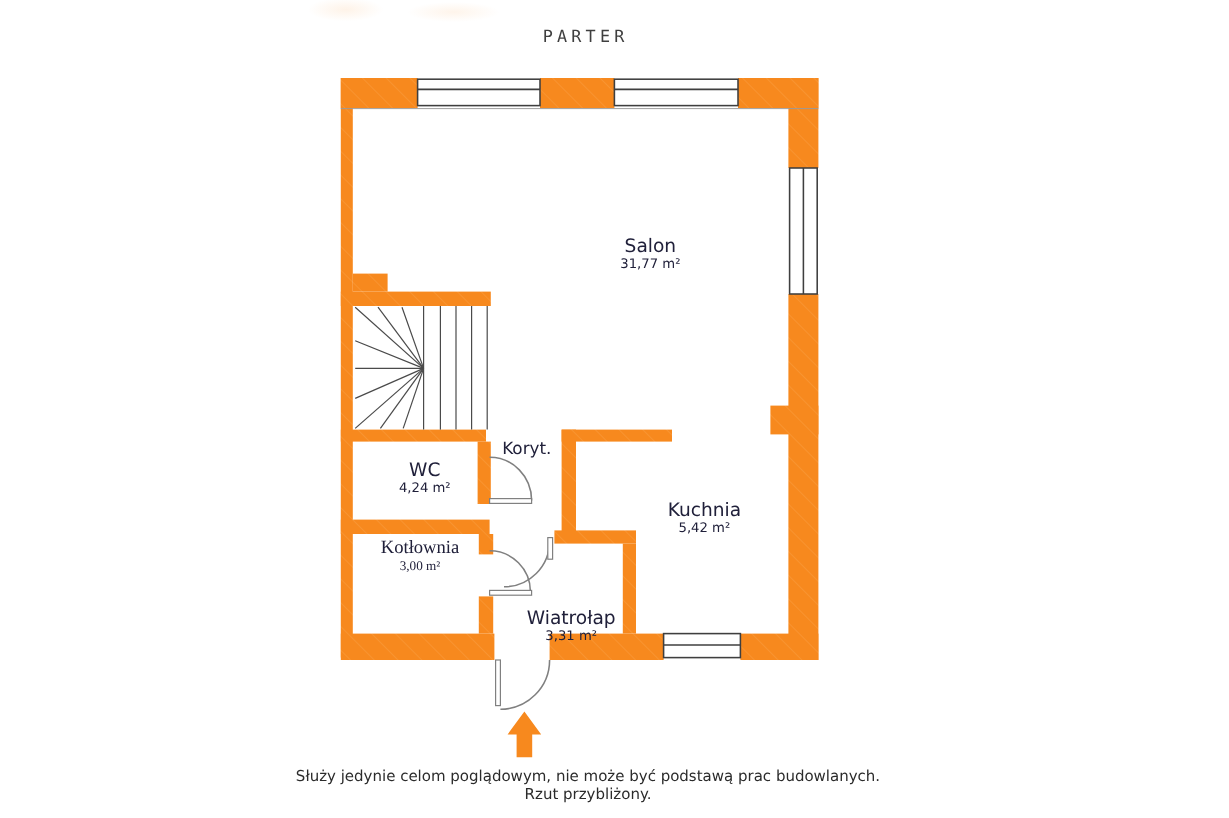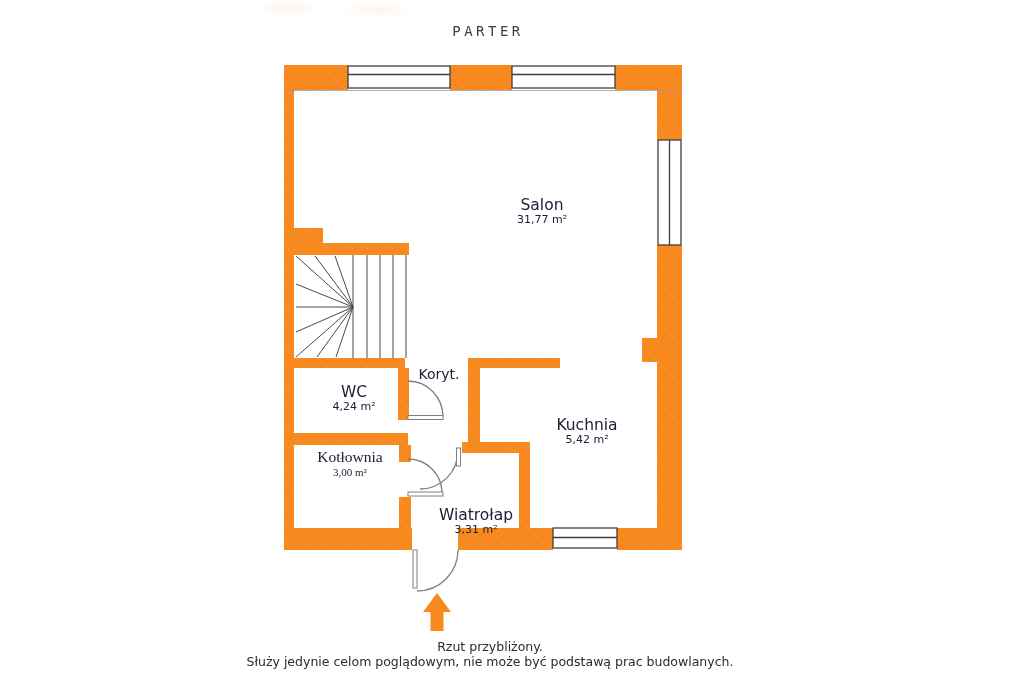--- a/index.html
+++ b/index.html
@@ -168,15 +168,15 @@
   <div class="room-name">Kotłownia</div>
   <div class="room-area">3,00 m²</div>
 </div>
 
 <div class="room-label" style="left:406px;top:466px;width:140px;margin-top:40px;">
   <div class="room-name">Wiatrołap</div>
   <div class="room-area">3,31 m²</div>
 </div>
 
 <div class="footer-note">
+  <div>Służy jedynie celom poglądowym, nie może być podstawą prac budowlanych.</div>
   <div>Rzut przybliżony.</div>
-  <div>Służy jedynie celom poglądowym, nie może być podstawą prac budowlanych.</div>
 </div>
 
 </body></html>

